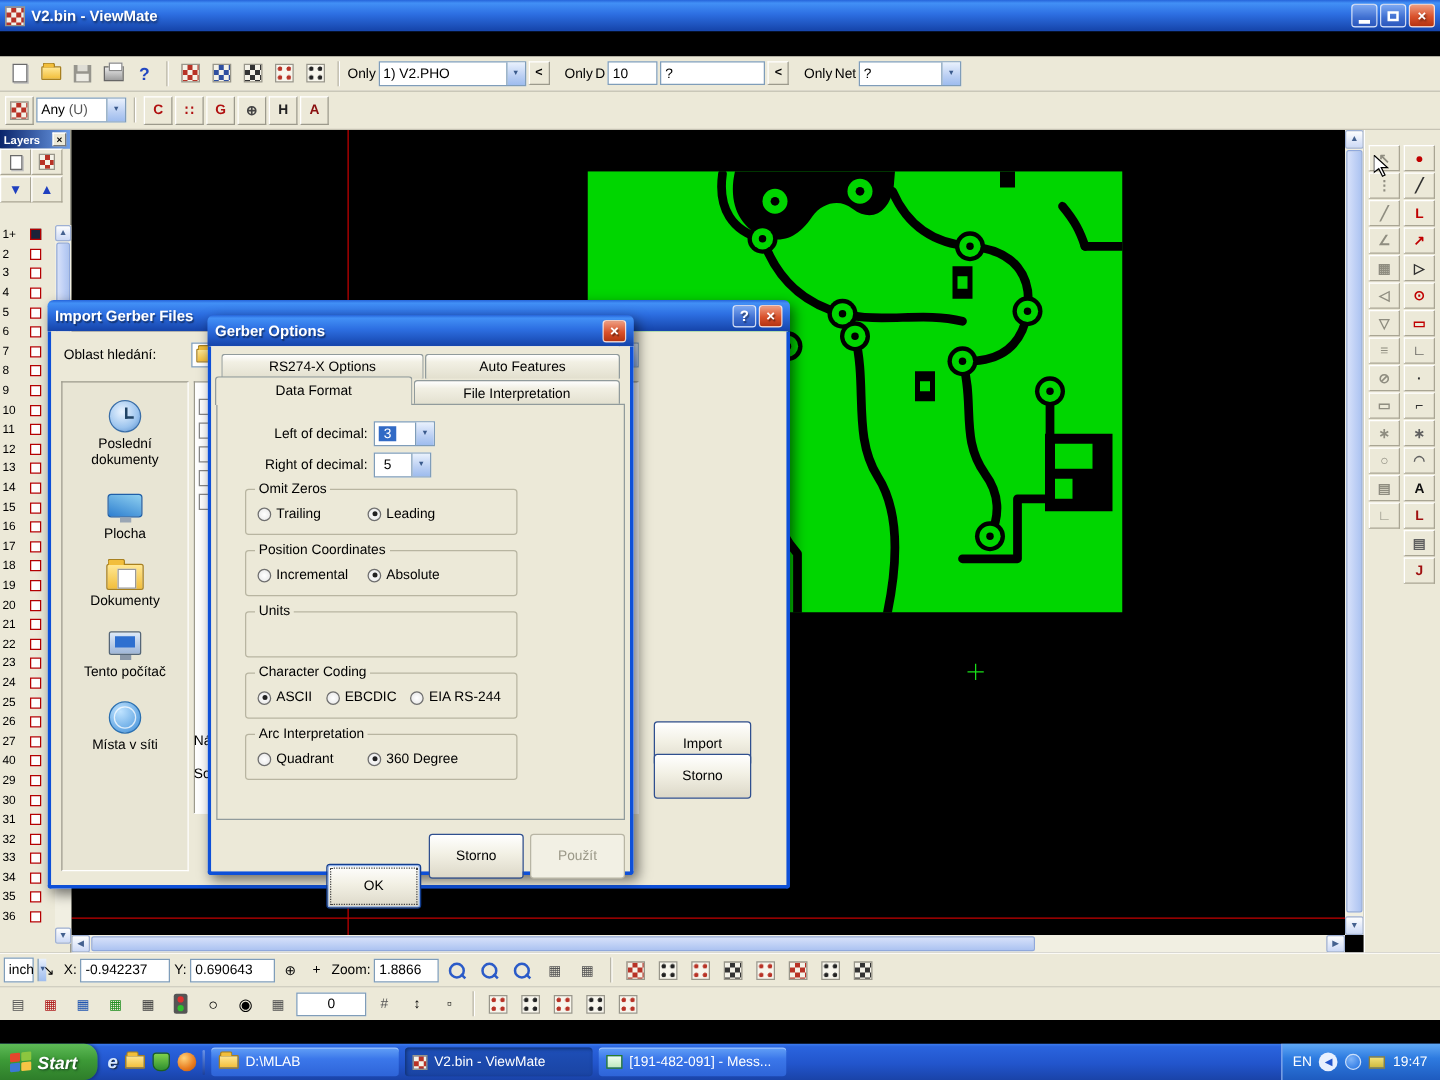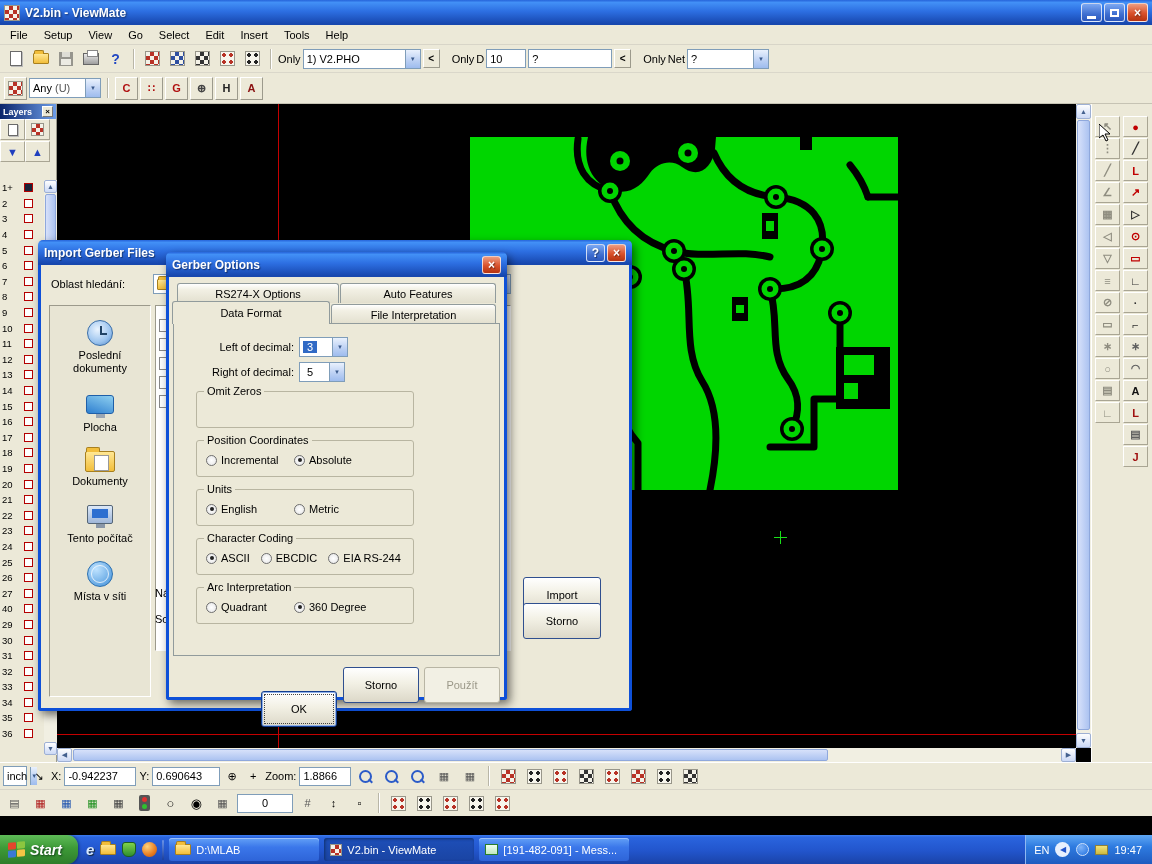--- a/index.html
+++ b/index.html
@@ -148,32 +148,20 @@
       <span class="winbtn blue">
           <span class="minbar"></span>
         </span>
       <span class="winbtn blue" style="margin-left:2px">
           <span class="restbox"></span>
         </span>
       <span class="winbtn red" style="margin-left:2px">×</span>
     </span>
   </div>
 
-  <div class="abs flex menubar beige">
-
-  <span class="menu-item">File</span>
-      <span class="menu-item">Setup</span>
-      <span class="menu-item">View</span>
-      <span class="menu-item">Go</span>
-      <span class="menu-item">Select</span>
-      <span class="menu-item">Edit</span>
-      <span class="menu-item">Insert</span>
-      <span class="menu-item">Tools</span>
-      <span class="menu-item">Help</span>
-    </div>
 
   <div class="abs flex toolbar tb1 beige">
     <span class="tbtn">
         <span class="icon-page"></span>
       </span>
     <span class="tbtn">
         <span class="icon-folder"></span>
       </span>
     <span class="tbtn">
         <span class="icon-floppy dis"></span>
@@ -795,52 +783,52 @@
           <span class="rlabel" style="width:120px">Right of decimal:</span>
           <span class="combo" style="width:46px;margin-left:5px">
             <span style="padding:0 4px">5</span>
             <span class="car">▼</span>
           </span>
         </div>
         <div>
 
             <div class="group" style="left: 22px; width: 218px; height: 37px; top: 67px;">
               <span class="group-label">Omit Zeros</span>
+              <span class="opts">
+
+                  <span class="opt">
+                    <span class="radio"></span>
+                    <span>Trailing</span>
+                  </span>
+
+                  <span class="opt">
+                    <span class="radio on"></span>
+                    <span>Leading</span>
+                  </span>
+                </span>
             </div>
 
             <div class="group" style="left: 22px; width: 218px; height: 37px; top: 116px;">
               <span class="group-label">Position Coordinates</span>
               <span class="opts">
 
                   <span class="opt">
                     <span class="radio"></span>
                     <span>Incremental</span>
                   </span>
 
                   <span class="opt">
                     <span class="radio on"></span>
                     <span>Absolute</span>
                   </span>
                 </span>
             </div>
 
             <div class="group" style="left: 22px; width: 218px; height: 37px; top: 165px;">
               <span class="group-label">Units</span>
-              <span class="opts">
-
-                  <span class="opt">
-                    <span class="radio on"></span>
-                    <span>English</span>
-                  </span>
-
-                  <span class="opt">
-                    <span class="radio"></span>
-                    <span>Metric</span>
-                  </span>
-                </span>
             </div>
 
             <div class="group" style="left: 22px; width: 218px; height: 37px; top: 214px;">
               <span class="group-label">Character Coding</span>
               <span class="opts on">
 
                   <span class="opt">
                     <span class="radio on"></span>
                     <span>ASCII</span>
                   </span>

